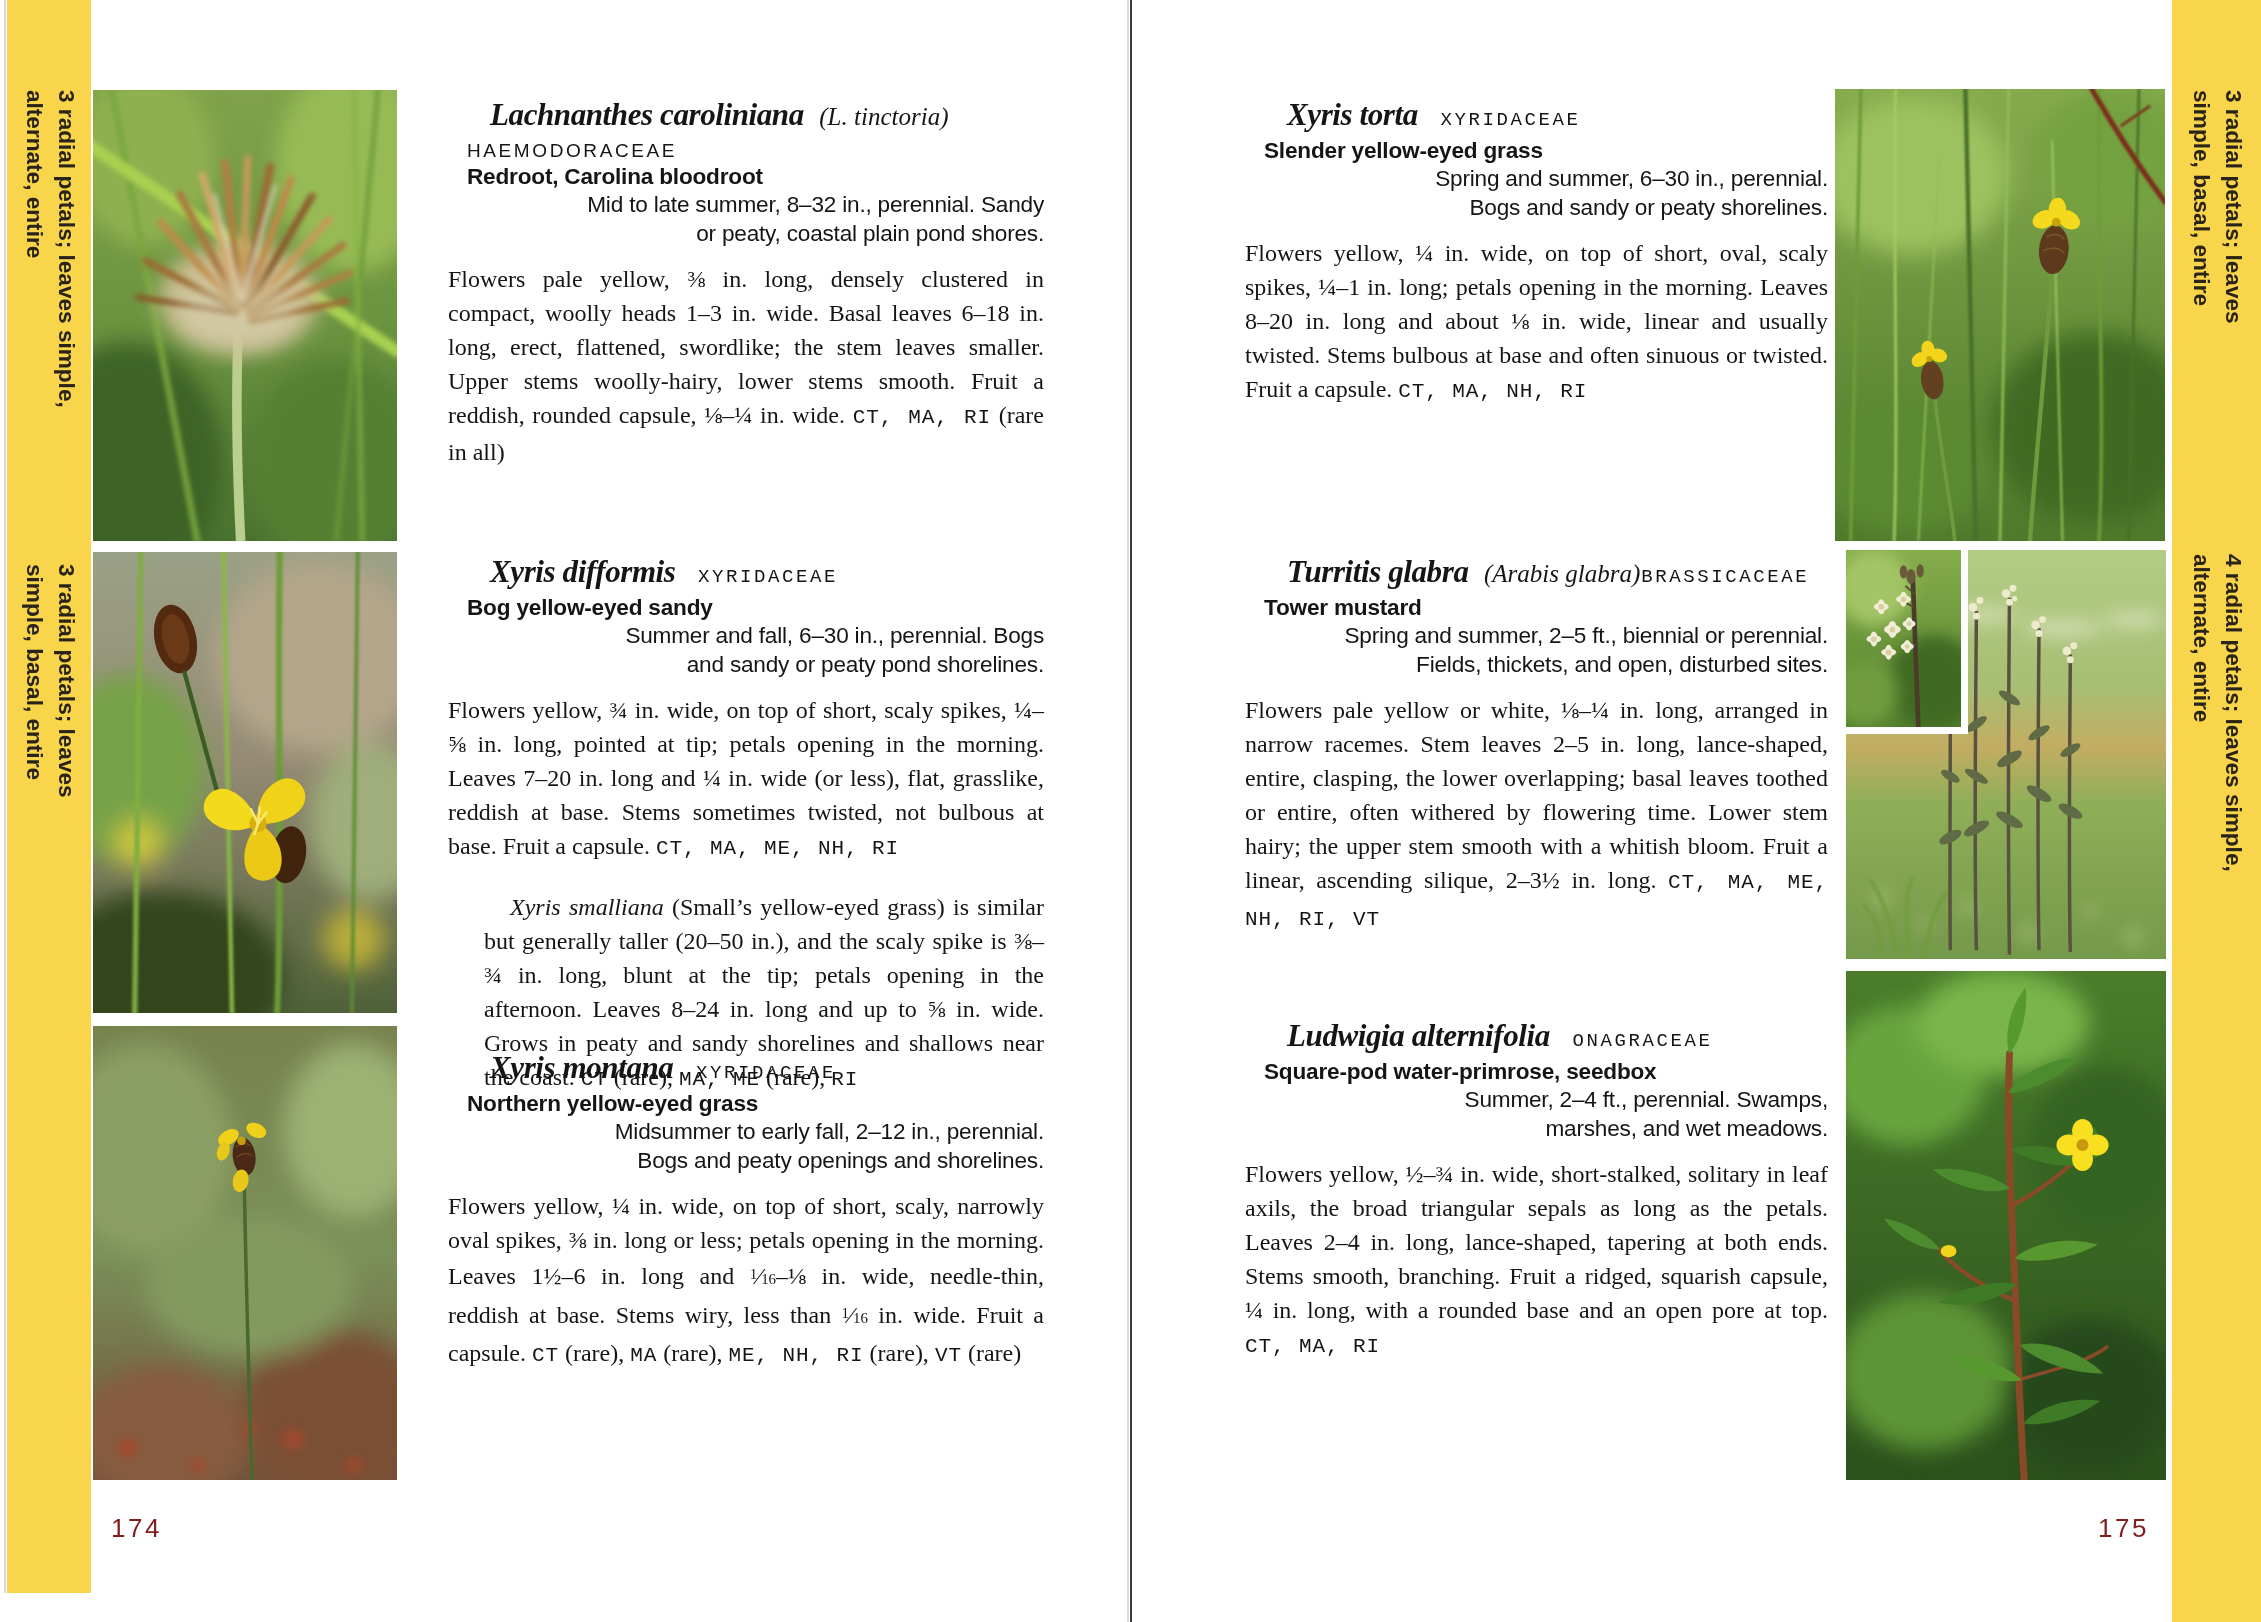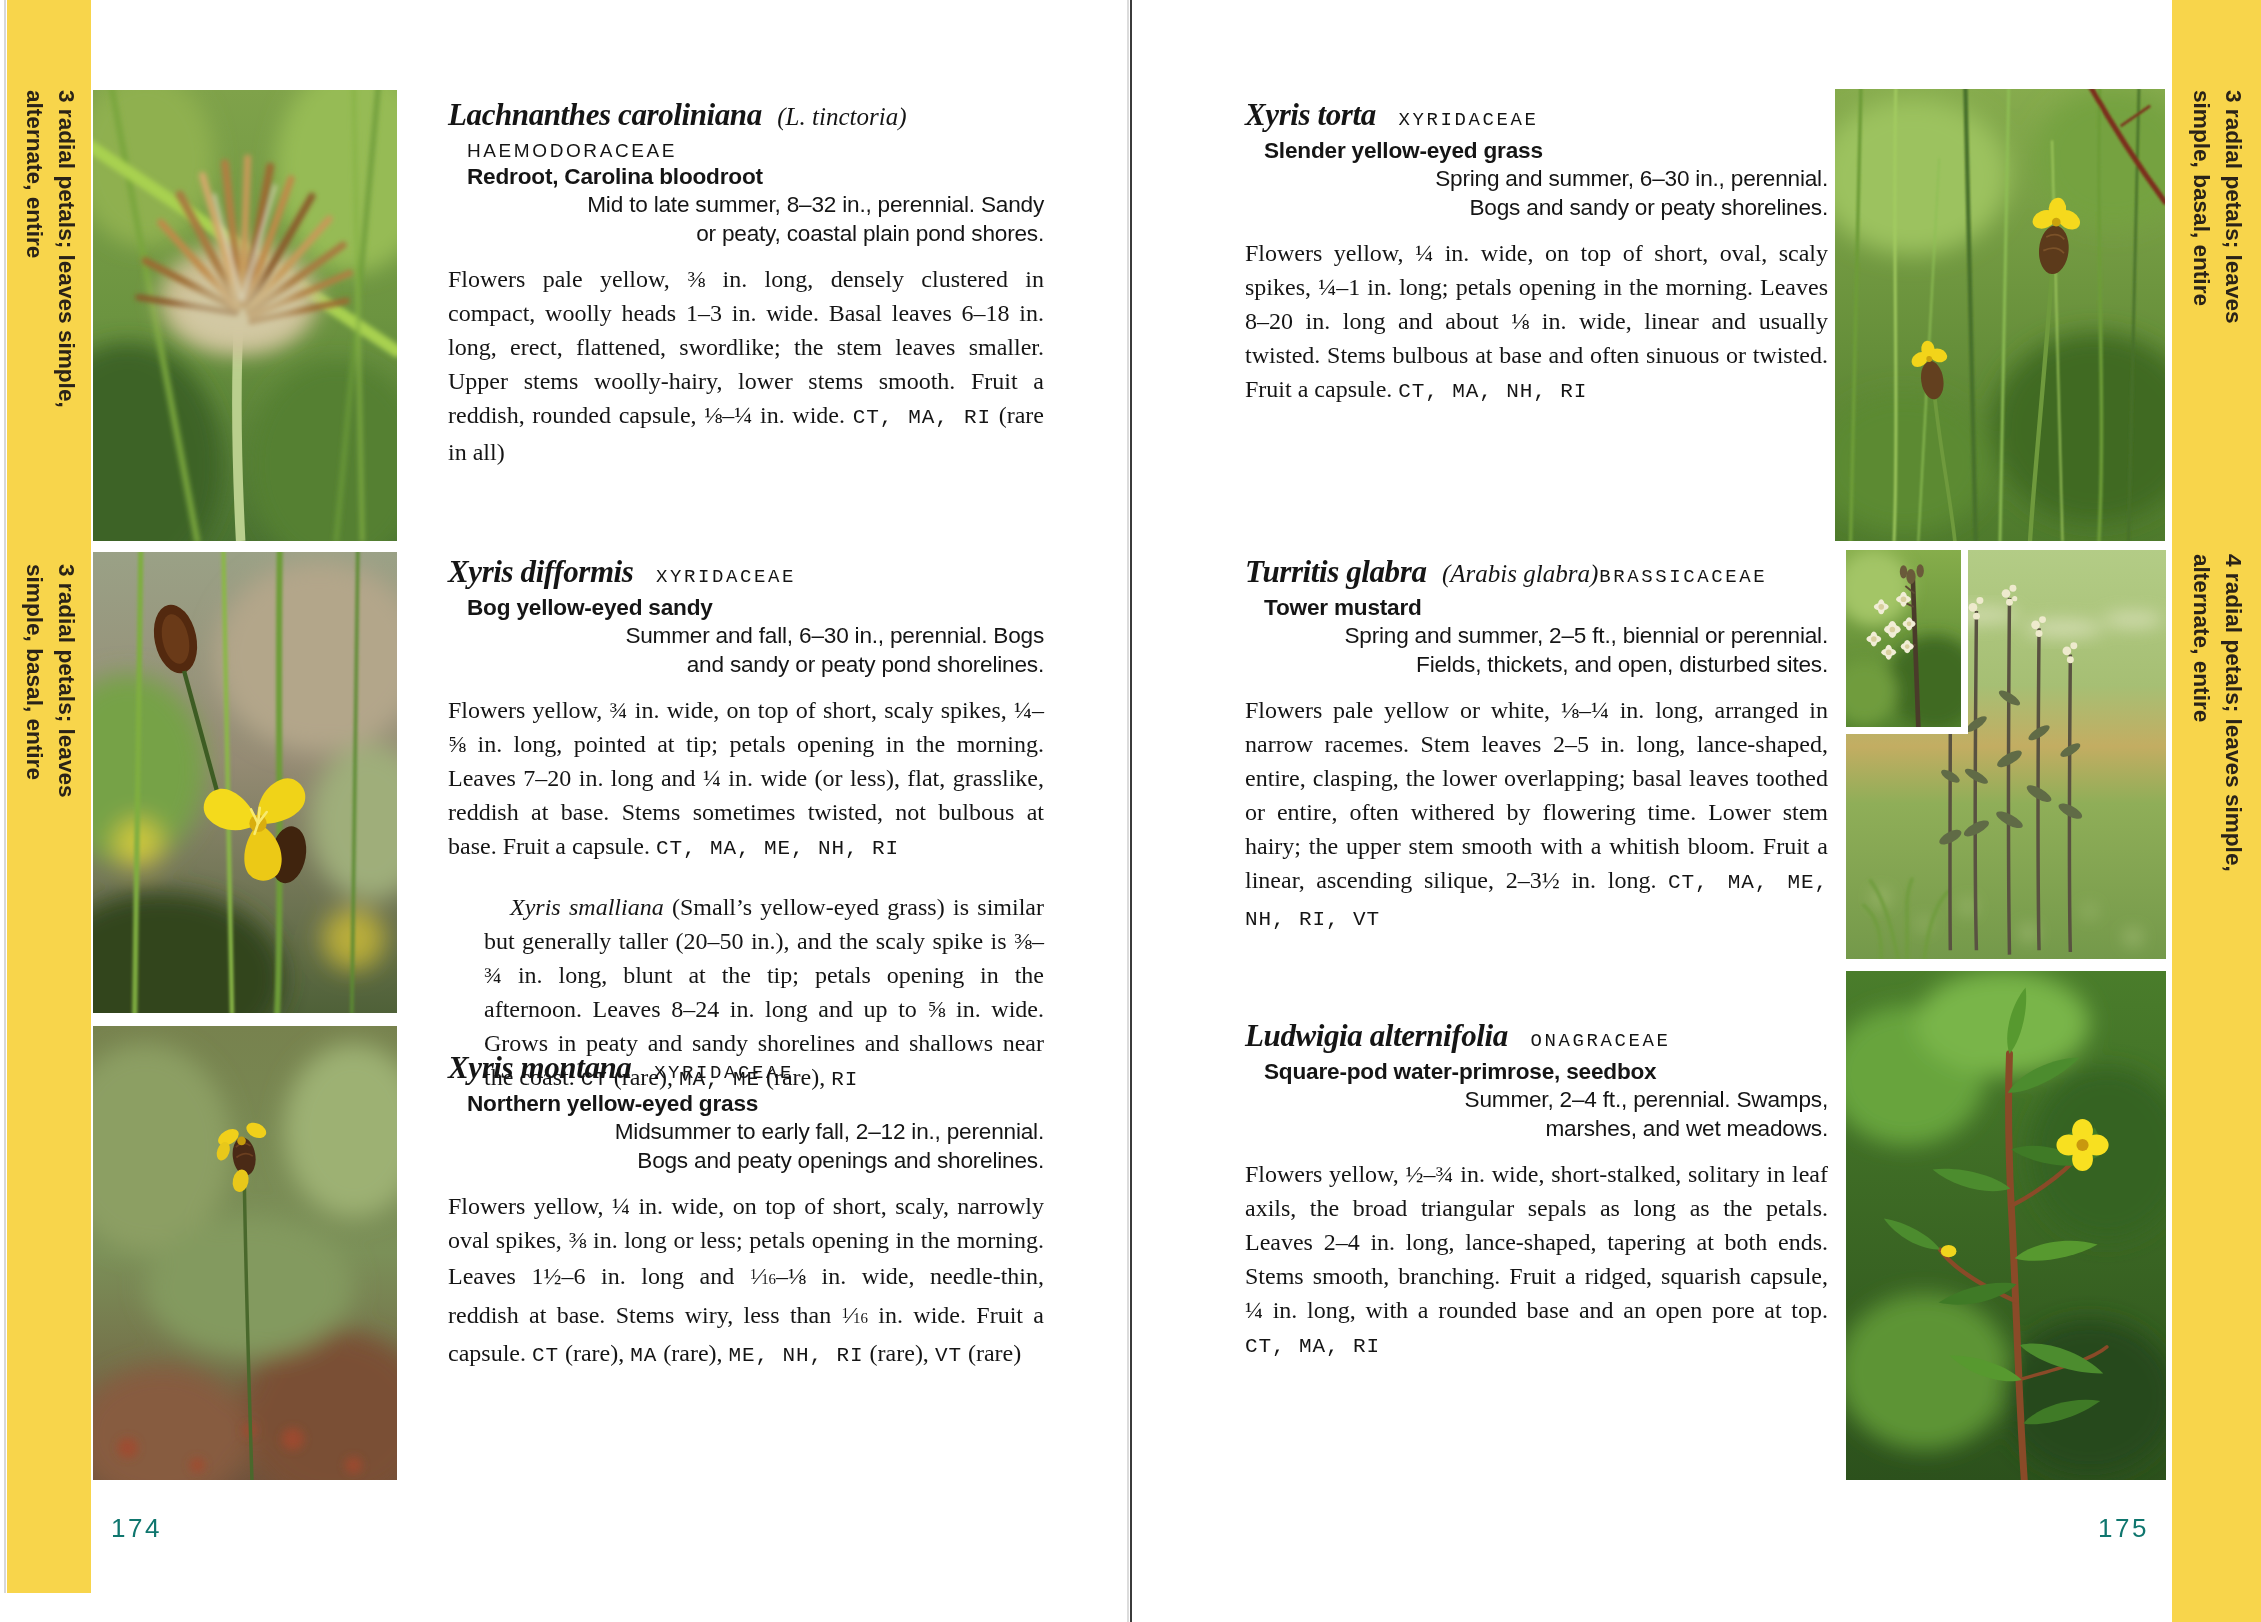--- a/index.html
+++ b/index.html
@@ -14,38 +14,38 @@
   .vlabel{position:absolute;writing-mode:vertical-rl;white-space:pre-line;
           font-family:"Liberation Sans",sans-serif;font-weight:bold;font-size:22.6px;
           line-height:32px;color:var(--sidebar_text,#2a2318);}
   .photo{position:absolute;overflow:hidden;background:#5c8033;}
   .photo svg{display:block;width:100%;height:100%;}
   .inset{position:absolute;left:0;top:0;width:115px;height:177px;border-right:7px solid #fff;border-bottom:7px solid #fff;overflow:hidden;}
   .entry{position:absolute;}
   .col-left{left:448px;width:596px;}
   .col-right{left:1245px;width:583px;}
   .title-line{white-space:nowrap;line-height:35px;}
-  .sp-name{font-style:italic;font-weight:bold;font-size:31px;letter-spacing:-0.4px;}
+  .sp-name{font-style:italic;font-weight:bold;font-size:31px;letter-spacing:-0.4px;margin-left:42px;}
   .sp-syn{font-style:italic;font-size:25px;margin-left:12px;}
   .family{font-family:Liberation Mono, monospace;font-size:19px;letter-spacing:2.6px;margin-left:22.6px;}
   .family-line{font-family:"Liberation Sans",sans-serif;font-size:19px;letter-spacing:2.6px;
                line-height:26px;padding-left:19px;}
   .common{font-family:"Liberation Sans",sans-serif;font-weight:bold;font-size:22.6px;
           line-height:26px;padding-left:19px;letter-spacing:-0.2px;}
   .season{font-family:"Liberation Sans",sans-serif;font-size:22.6px;line-height:29px;
           padding-left:19px;letter-spacing:-0.2px;text-align:right;}
   .para{font-size:24px;line-height:34px;text-align:justify;margin-top:0;}
   .para.first{margin-top:14px;}
   .para.indent{text-indent:26px;margin-left:36px;}
   .s-sc{font-family:Liberation Mono, monospace;font-size:21px;letter-spacing:0.9px;}
   .s-i{font-style:italic;}
   .s-sup{font-size:0.62em;vertical-align:0.34em;}
   .s-sub{font-size:0.62em;vertical-align:-0.02em;}
   .pagenum{position:absolute;font-family:"Liberation Sans",sans-serif;font-size:26px;
-           letter-spacing:2.6px;color:#0f766e;}
+           letter-spacing:2.6px;color:#7f1d1d;}
 </style>
 </head>
 <body>
 
 <div id="spread">
 
   <div class="edge-line" style="left:4.3px"></div>
   <div class="gutter-light"></div>
   <div class="gutter-dark"></div>
 

